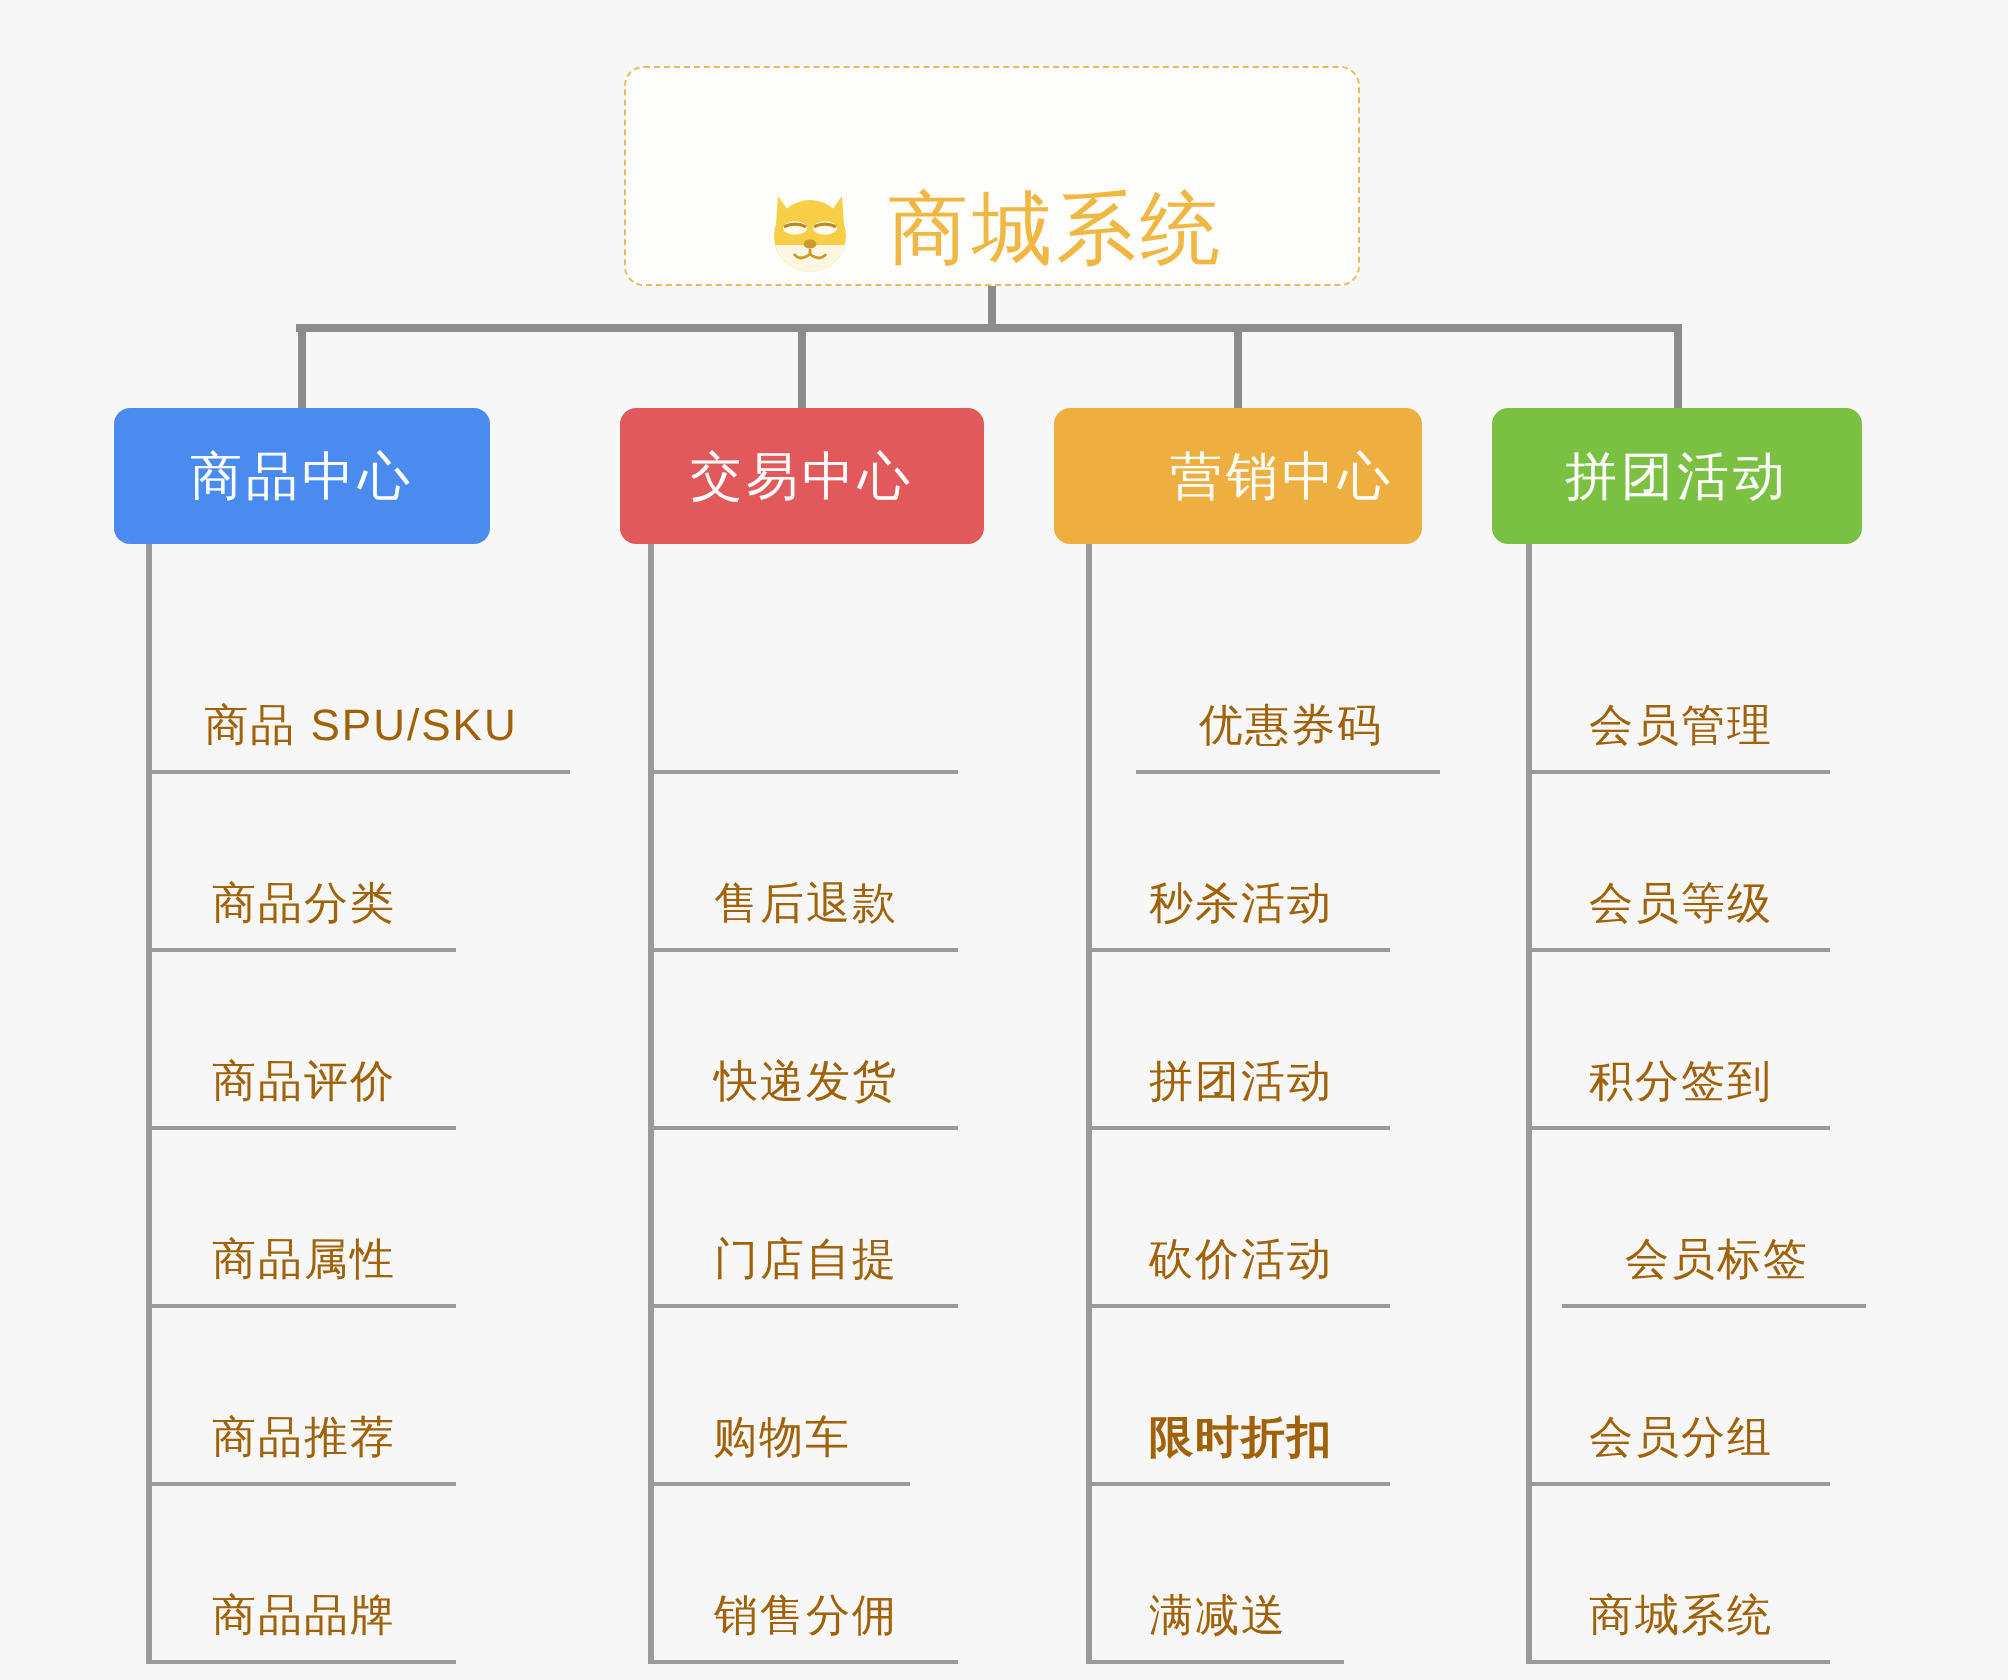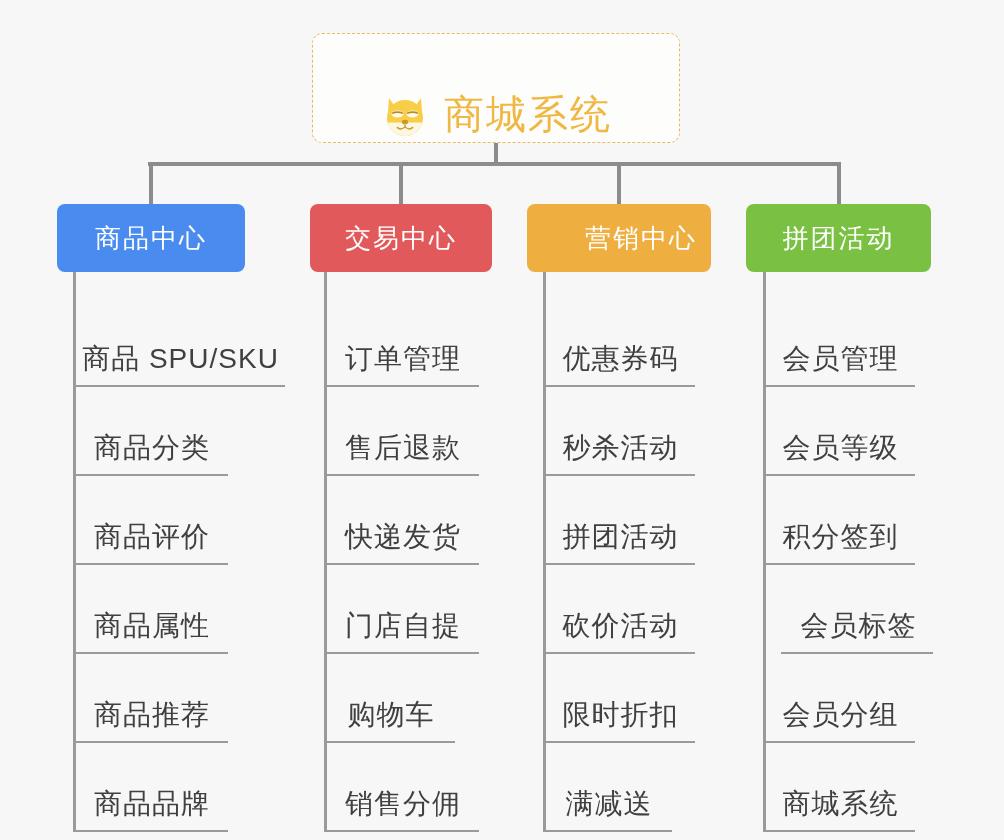--- a/index.html
+++ b/index.html
@@ -113,22 +113,22 @@
     padding-left: 3px;
   }
   .leaf-underline {
     position: absolute;
     left: 0;
     bottom: 0;
     height: 2px;
     background: #9a9a9a;
   }
   .leaf-label {
-    font-size: 28px;
-    color: #404040;
+    font-size: 22px;
+    color: #a16207;
     white-space: nowrap;
     letter-spacing: 1px;
     padding: 0 26px 4px 26px;
   }
 </style>
 </head>
 <body>
 
 <div id="canvas">
 
@@ -188,21 +188,20 @@
           <div class="leaf-underline" style="width: 155px;"></div>
         </div>
       </div>
       <div class="conn conn-drop" style="left: 399px;"></div>
       <div class="cat-box" style="left: 310px; width: 182px; background: rgb(226, 89, 91);">
         <span>交易中心</span>
       </div>
       <div class="leaf-col" style="left: 324px;">
         <div class="leaf-trunk" style="height: 560px;"></div>
         <div class="leaf-item" style="top: 26px; width: 155px;">
-          <span class="leaf-label">订单管理</span>
           <div class="leaf-underline" style="width: 155px;"></div>
         </div>
         <div class="leaf-item" style="top: 115px; width: 155px;">
           <span class="leaf-label">售后退款</span>
           <div class="leaf-underline" style="width: 155px;"></div>
         </div>
         <div class="leaf-item" style="top: 204px; width: 155px;">
           <span class="leaf-label">快递发货</span>
           <div class="leaf-underline" style="width: 155px;"></div>
         </div>
@@ -218,37 +217,37 @@
           <span class="leaf-label">销售分佣</span>
           <div class="leaf-underline" style="width: 155px;"></div>
         </div>
       </div>
       <div class="conn conn-drop" style="left: 617px;"></div>
       <div class="cat-box" style="left: 527px; width: 184px; background: rgb(238, 174, 64); padding-left: 44px;">
         <span>营销中心</span>
       </div>
       <div class="leaf-col" style="left: 543px;">
         <div class="leaf-trunk" style="height: 560px;"></div>
-        <div class="leaf-item" style="top: 26px; width: 152px;">
+        <div class="leaf-item" style="top: 26px; width: 152px; margin-left: 25px;">
           <span class="leaf-label">优惠券码</span>
           <div class="leaf-underline" style="width: 152px;"></div>
         </div>
         <div class="leaf-item" style="top: 115px; width: 152px;">
           <span class="leaf-label">秒杀活动</span>
           <div class="leaf-underline" style="width: 152px;"></div>
         </div>
         <div class="leaf-item" style="top: 204px; width: 152px;">
           <span class="leaf-label">拼团活动</span>
           <div class="leaf-underline" style="width: 152px;"></div>
         </div>
         <div class="leaf-item" style="top: 293px; width: 152px;">
           <span class="leaf-label">砍价活动</span>
           <div class="leaf-underline" style="width: 152px;"></div>
         </div>
-        <div class="leaf-item" style="top: 382px; width: 152px;">
+        <div class="leaf-item" style="top: 382px; width: 152px; font-weight: bold;">
           <span class="leaf-label">限时折扣</span>
           <div class="leaf-underline" style="width: 152px;"></div>
         </div>
         <div class="leaf-item" style="top: 471px; width: 129px;">
           <span class="leaf-label">满减送</span>
           <div class="leaf-underline" style="width: 129px;"></div>
         </div>
       </div>
       <div class="conn conn-drop" style="left: 837px;"></div>
       <div class="cat-box" style="left: 746px; width: 185px; background: rgb(122, 193, 67);">

